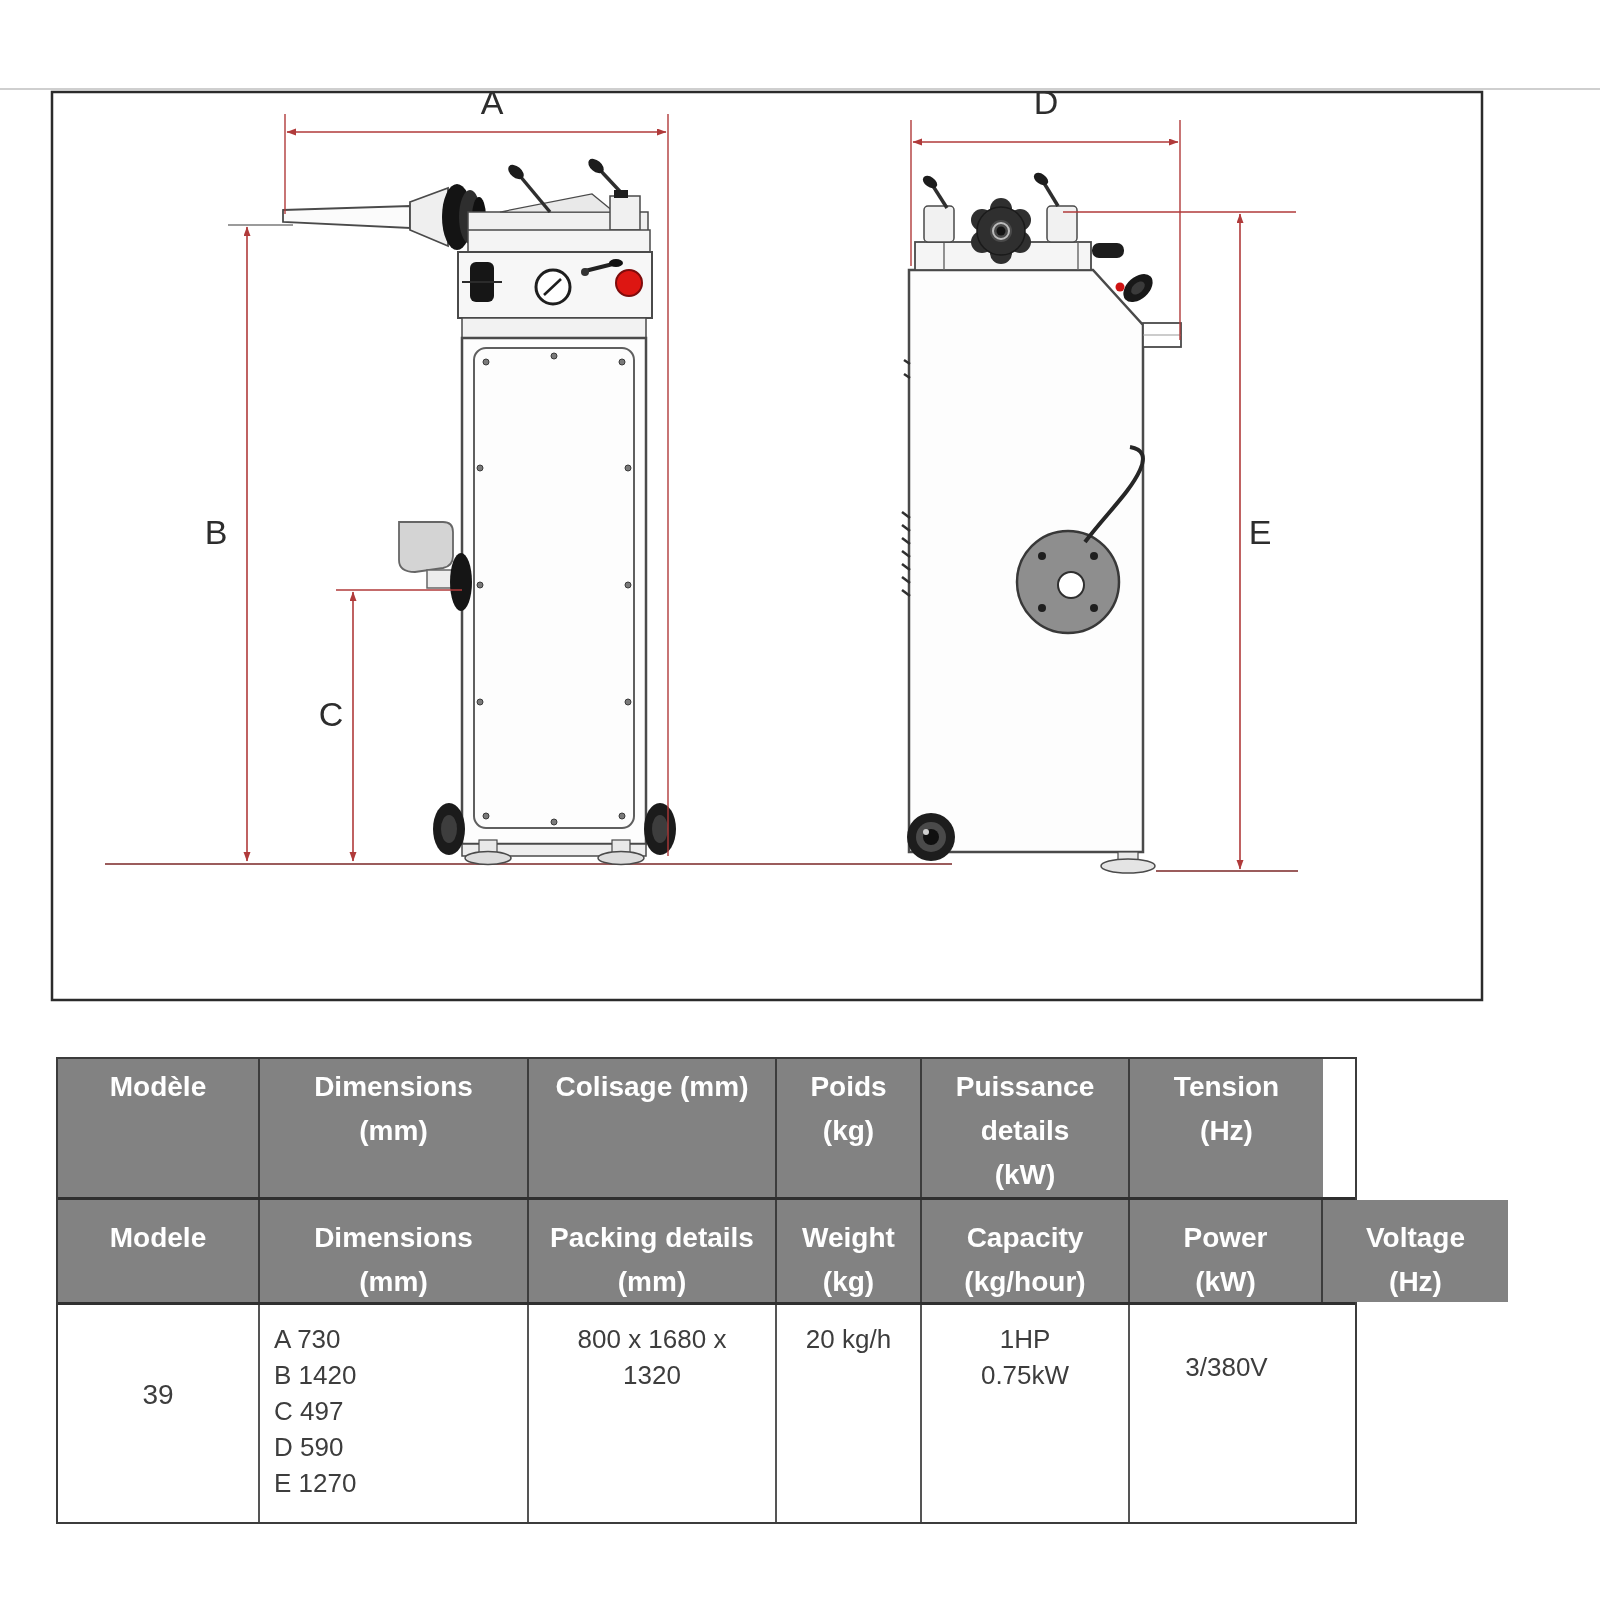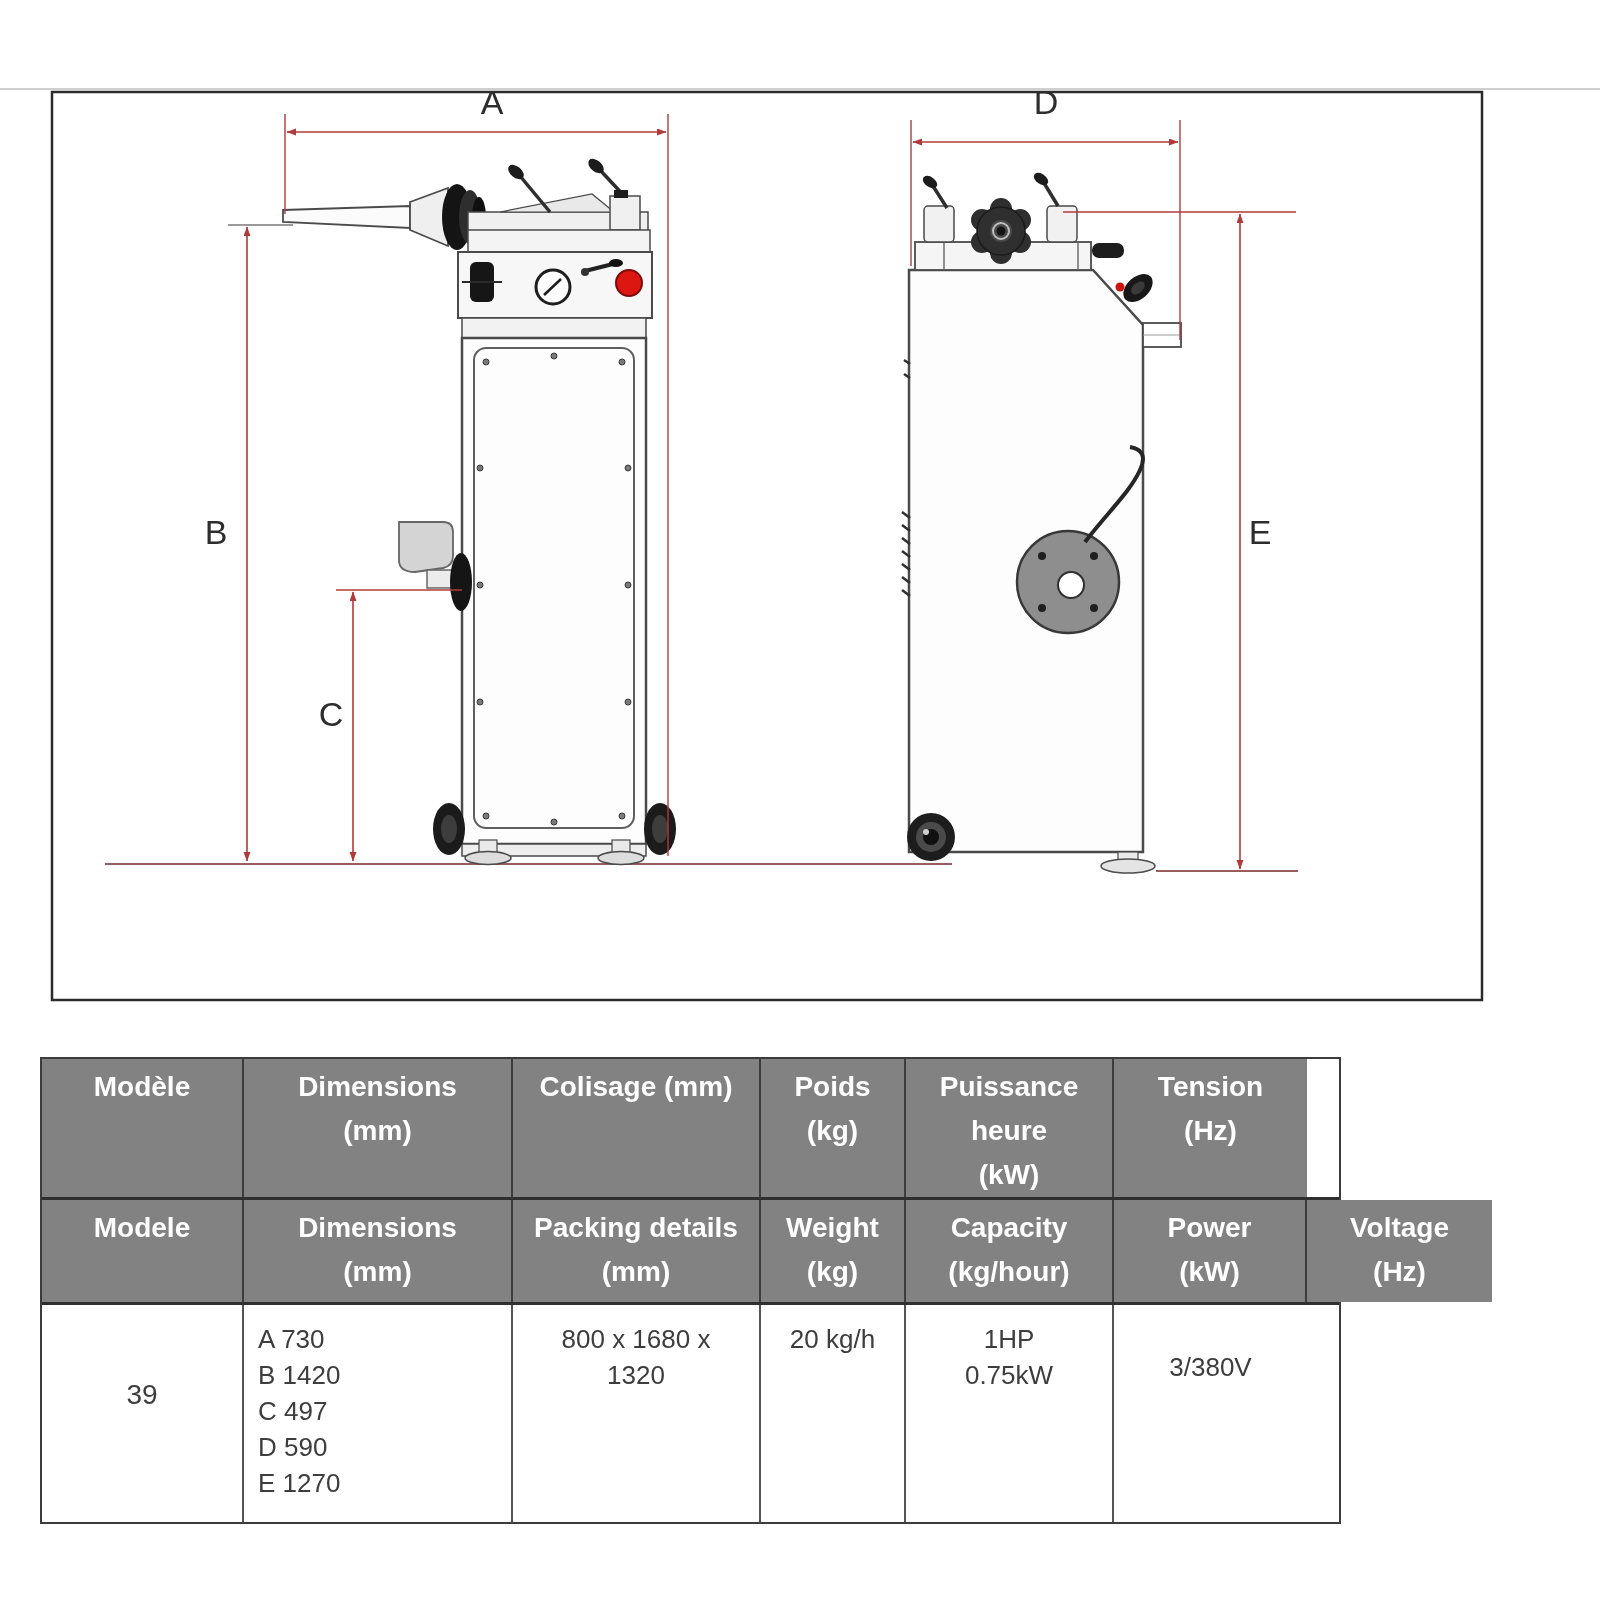--- a/index.html
+++ b/index.html
@@ -6,28 +6,28 @@
   body{width:1600px;height:1600px;position:relative;font-family:"Liberation Sans",sans-serif;}
   #topline{position:absolute;left:0;top:88px;width:1600px;height:2px;background:#cfcfcf;}
   #diagram-svg{position:absolute;left:0;top:0;}
   .dim{stroke:var(--dim-color);stroke-width:1.6;fill:none;}
   .wit{stroke:var(--dim-color);stroke-width:1.4;fill:none;}
   .ground{stroke:var(--ground-color);stroke-width:2;fill:none;}
   .mk path{fill:var(--dim-color);}
   .dimlabel{font-family:"Liberation Sans",sans-serif;font-size:34px;fill:#2d2d2d;}
   .outline{stroke:var(--outline-color);}
   
-  #spec-table{position:absolute;left:40px;top:1057px;width:1301px;border:2px solid var(--border-color);box-sizing:border-box;}
+  #spec-table{position:absolute;left:56px;top:1057px;width:1301px;border:2px solid var(--border-color);box-sizing:border-box;}
   .trow{display:grid;grid-template-columns:202px 269px 248px 145px 208px 193px 185px;}
   .trow .cell{border-right:2px solid var(--border-color);box-sizing:border-box;overflow:hidden;}
   .trow .cell:last-child{border-right:none;}
   .hrow .cell{background:var(--header-bg);color:var(--header-text);font-weight:700;font-size:28px;text-align:center;line-height:44px;padding-top:6px;}
   #row-fr{height:138px;}
   #row-en{height:102px;border-top:3px solid #2f2f2f;}
-  #row-en .cell{padding-top:6px;}
+  #row-en .cell{padding-top:16px;}
   #row-data{height:217px;border-top:3px solid #2f2f2f;background:#fff;}
   #row-data .cell{color:var(--cell-text);font-size:26px;line-height:36px;text-align:center;padding-top:16px;border-right:2px solid #555;}
   #row-data .cell:last-child{border-right:none;margin-top:28px;}
   #row-data .cell.dims{text-align:left;padding-left:14px;}
   #row-data .cell.model{font-size:28px;padding-top:72px;}
 </style>
 </head>
 <body>
 
 <div id="topline"></div>
@@ -208,21 +208,21 @@
       </div>
     <div class="cell">
         <div>Colisage (mm)</div>
       </div>
     <div class="cell">
         <div>Poids</div>
         <div>(kg)</div>
       </div>
     <div class="cell">
         <div>Puissance</div>
-        <div>heure</div>
+        <div>details</div>
         <div>(kW)</div>
       </div>
     <div class="cell">
         <div>Tension</div>
         <div>(Hz)</div>
       </div>
   </div>
 
   <div class="trow hrow" id="row-en">
     <div class="cell">

